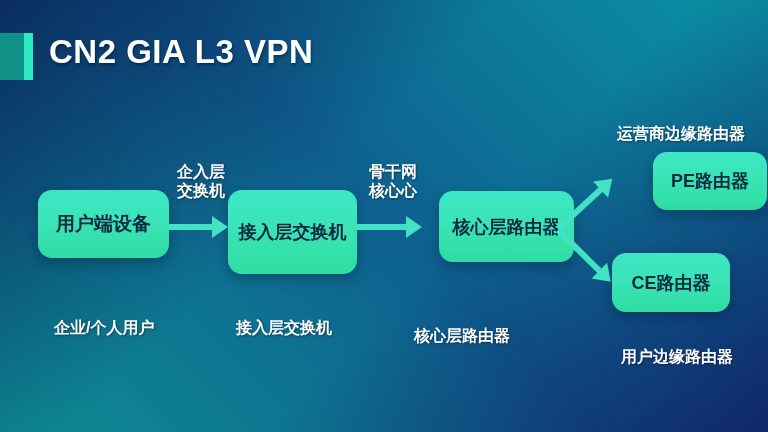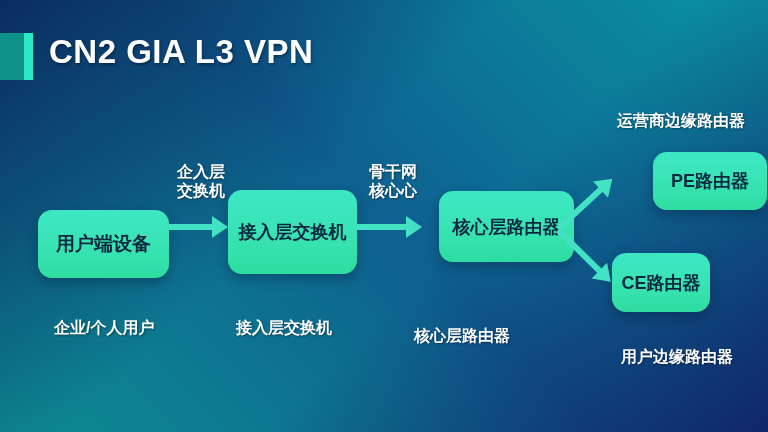--- a/index.html
+++ b/index.html
@@ -34,35 +34,35 @@
   
   .node{
     position:absolute;
     background:linear-gradient(180deg,#3de7c4 0%,#3ae4b6 45%,#2edda1 100%);
     border-radius:14px;
     display:flex;align-items:center;justify-content:center;
     color:#0a2840;font-weight:800;
     box-shadow:0 5px 12px rgba(0,15,40,.30);
     white-space:nowrap;
   }
-  #node-cpe   {left:38px; top:190px;width:131px;height:68px;font-size:19px;margin-top:20px;}
+  #node-cpe   {left:38px; top:190px;width:131px;height:68px;font-size:19px;}
   #node-access{left:228px;top:190px;width:129px;height:84px;font-size:18px;}
   #node-core  {left:422px;top:191px;width:135px;height:71px;font-size:18px;margin-left:17px;}
   #node-pe    {left:613px;top:152px;width:114px;height:58px;font-size:18px;margin-left:40px;}
-  #node-ce    {left:612px;top:253px;width:98px;height:59px;font-size:18px;}
+  #node-ce    {left:612px;top:253px;width:118px;height:59px;font-size:18px;}
   
   .caption{
     position:absolute;color:#ffffff;font-weight:700;font-size:16px;
     text-shadow:1px 1px 2px rgba(0,0,0,.40);
     white-space:nowrap;
   }
   #cap-cpe   {left:54px; top:318px;}
   #cap-access{left:236px;top:318px;}
   #cap-core  {left:414px;top:326px;}
-  #cap-pe    {left:617px;top:111px;}
+  #cap-pe    {left:617px;top:124px;}
   #cap-ce    {left:621px;top:347px;}
   .edge-label{
     position:absolute;color:#ffffff;font-weight:700;font-size:16px;
     line-height:19px;text-align:center;
     text-shadow:1px 1px 2px rgba(0,0,0,.40);
   }
   #edge-label-1{left:172px;top:162px;width:58px;}
   #edge-label-2{left:365px;top:162px;width:56px;}
   
   .arrow{

